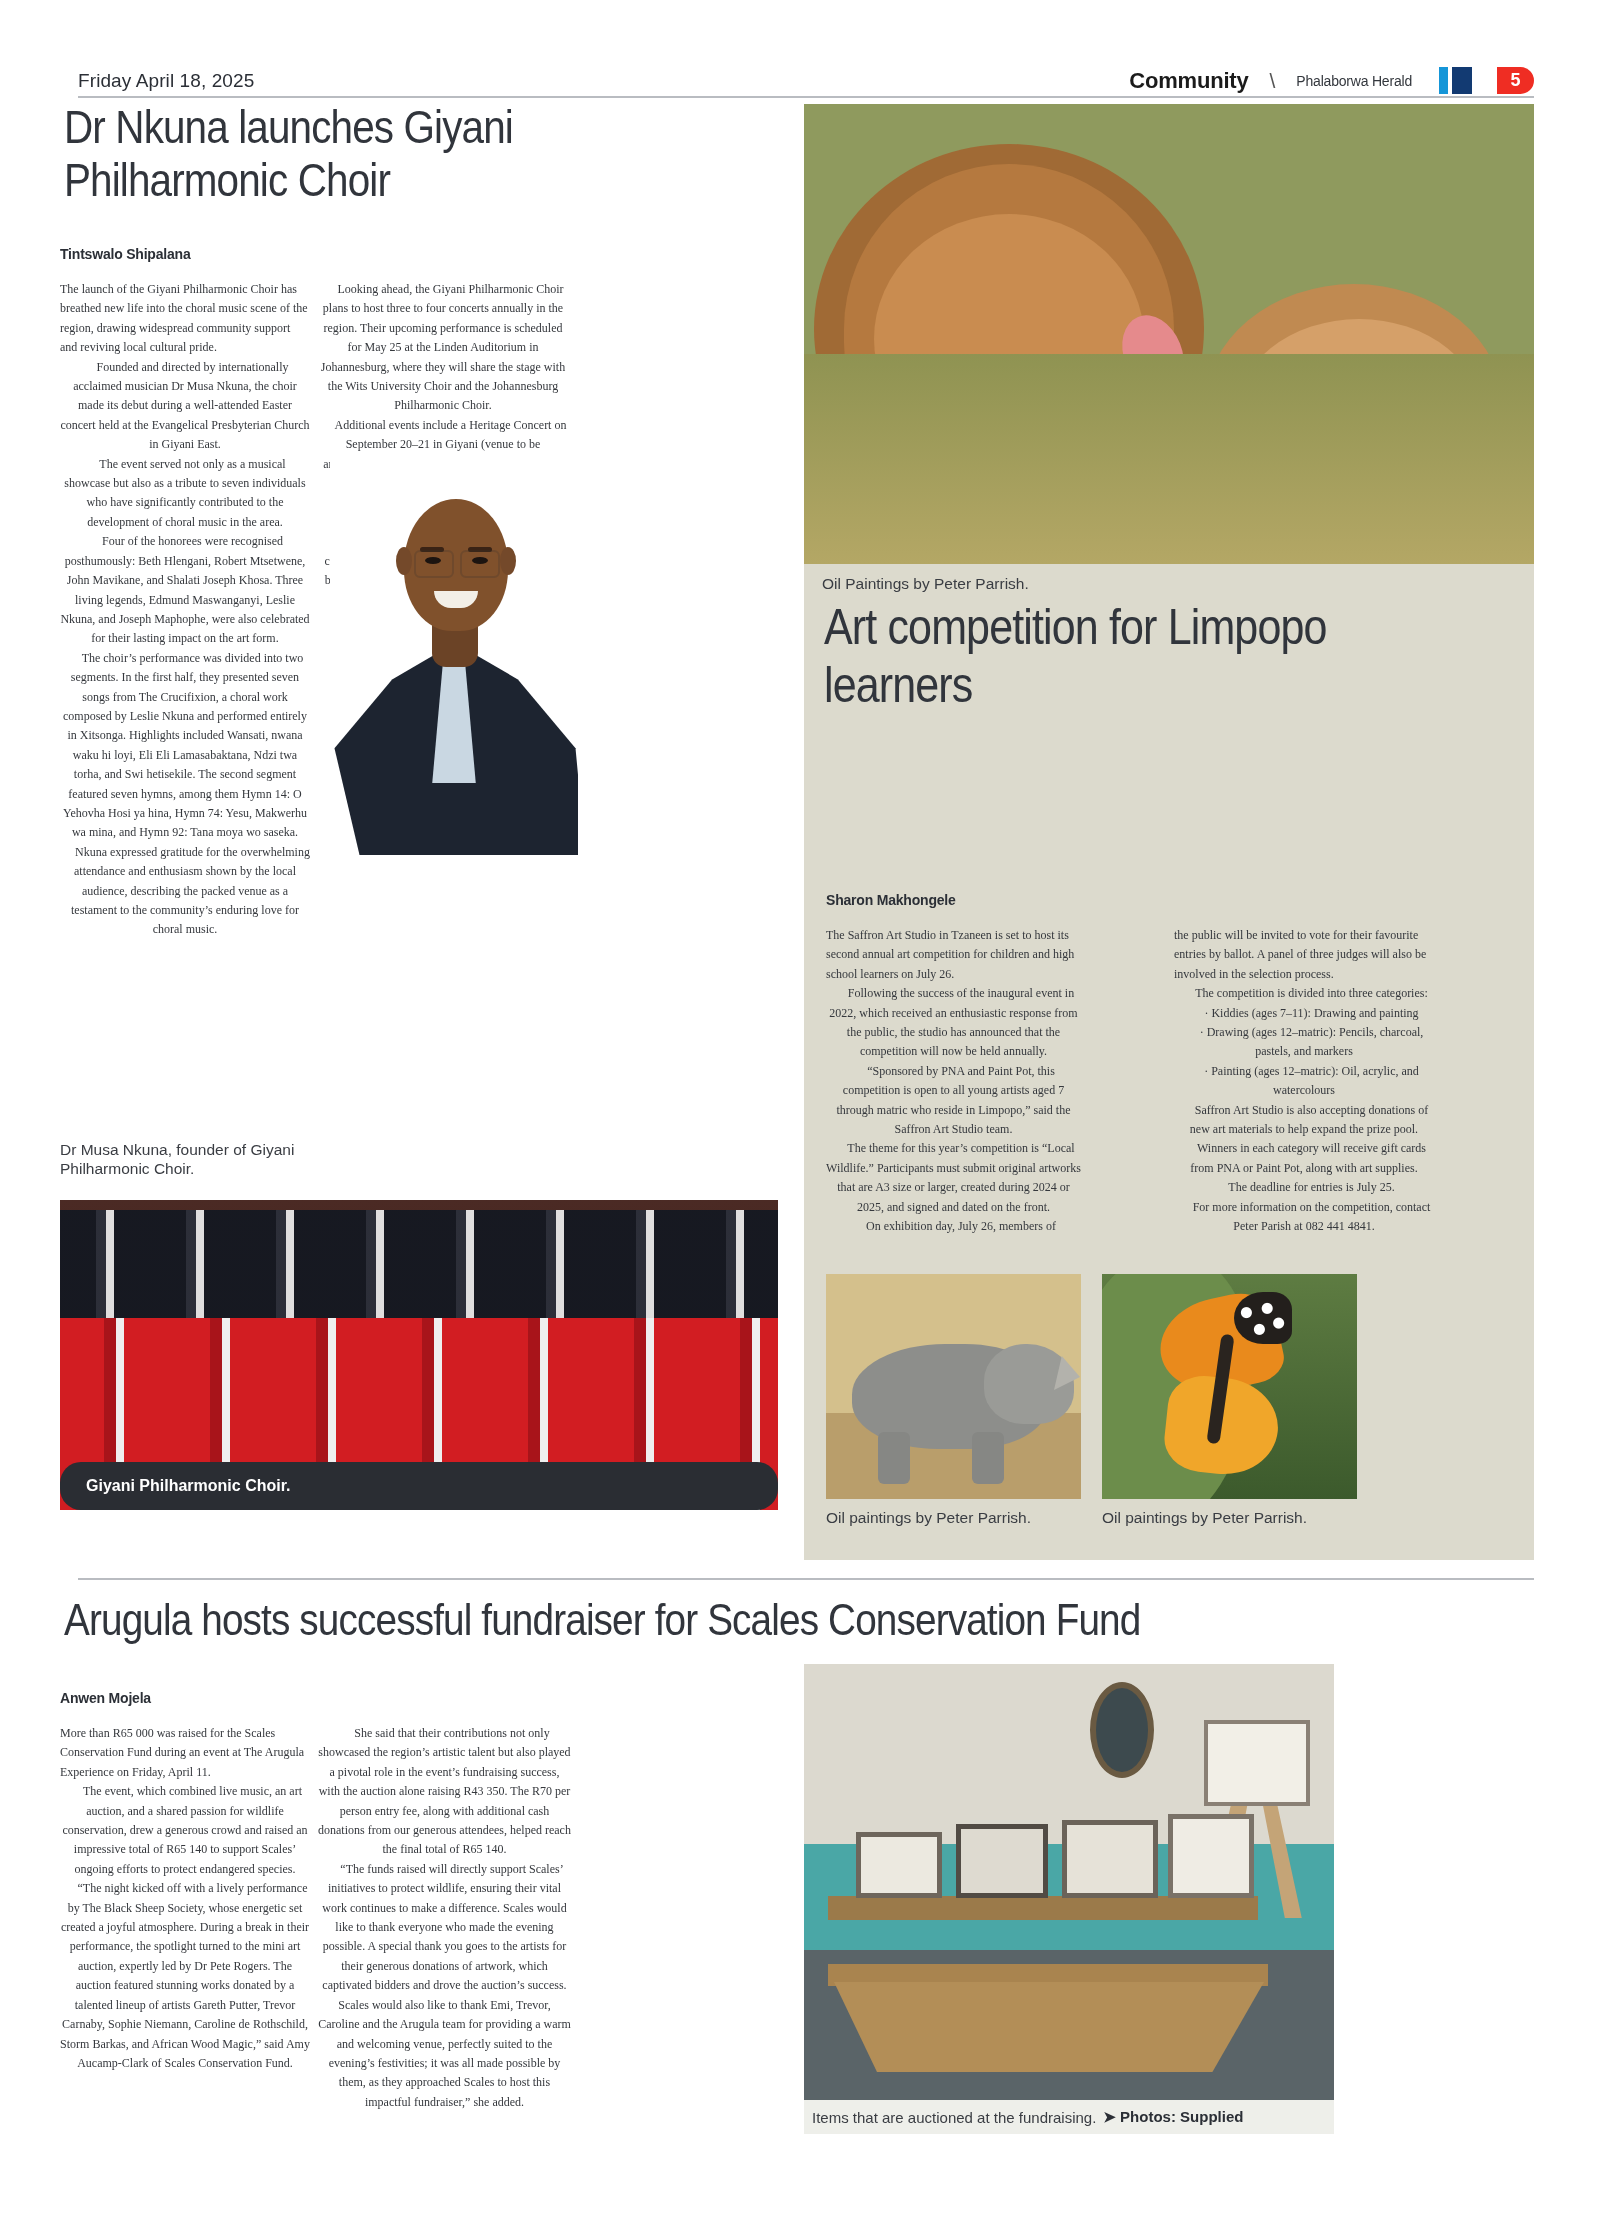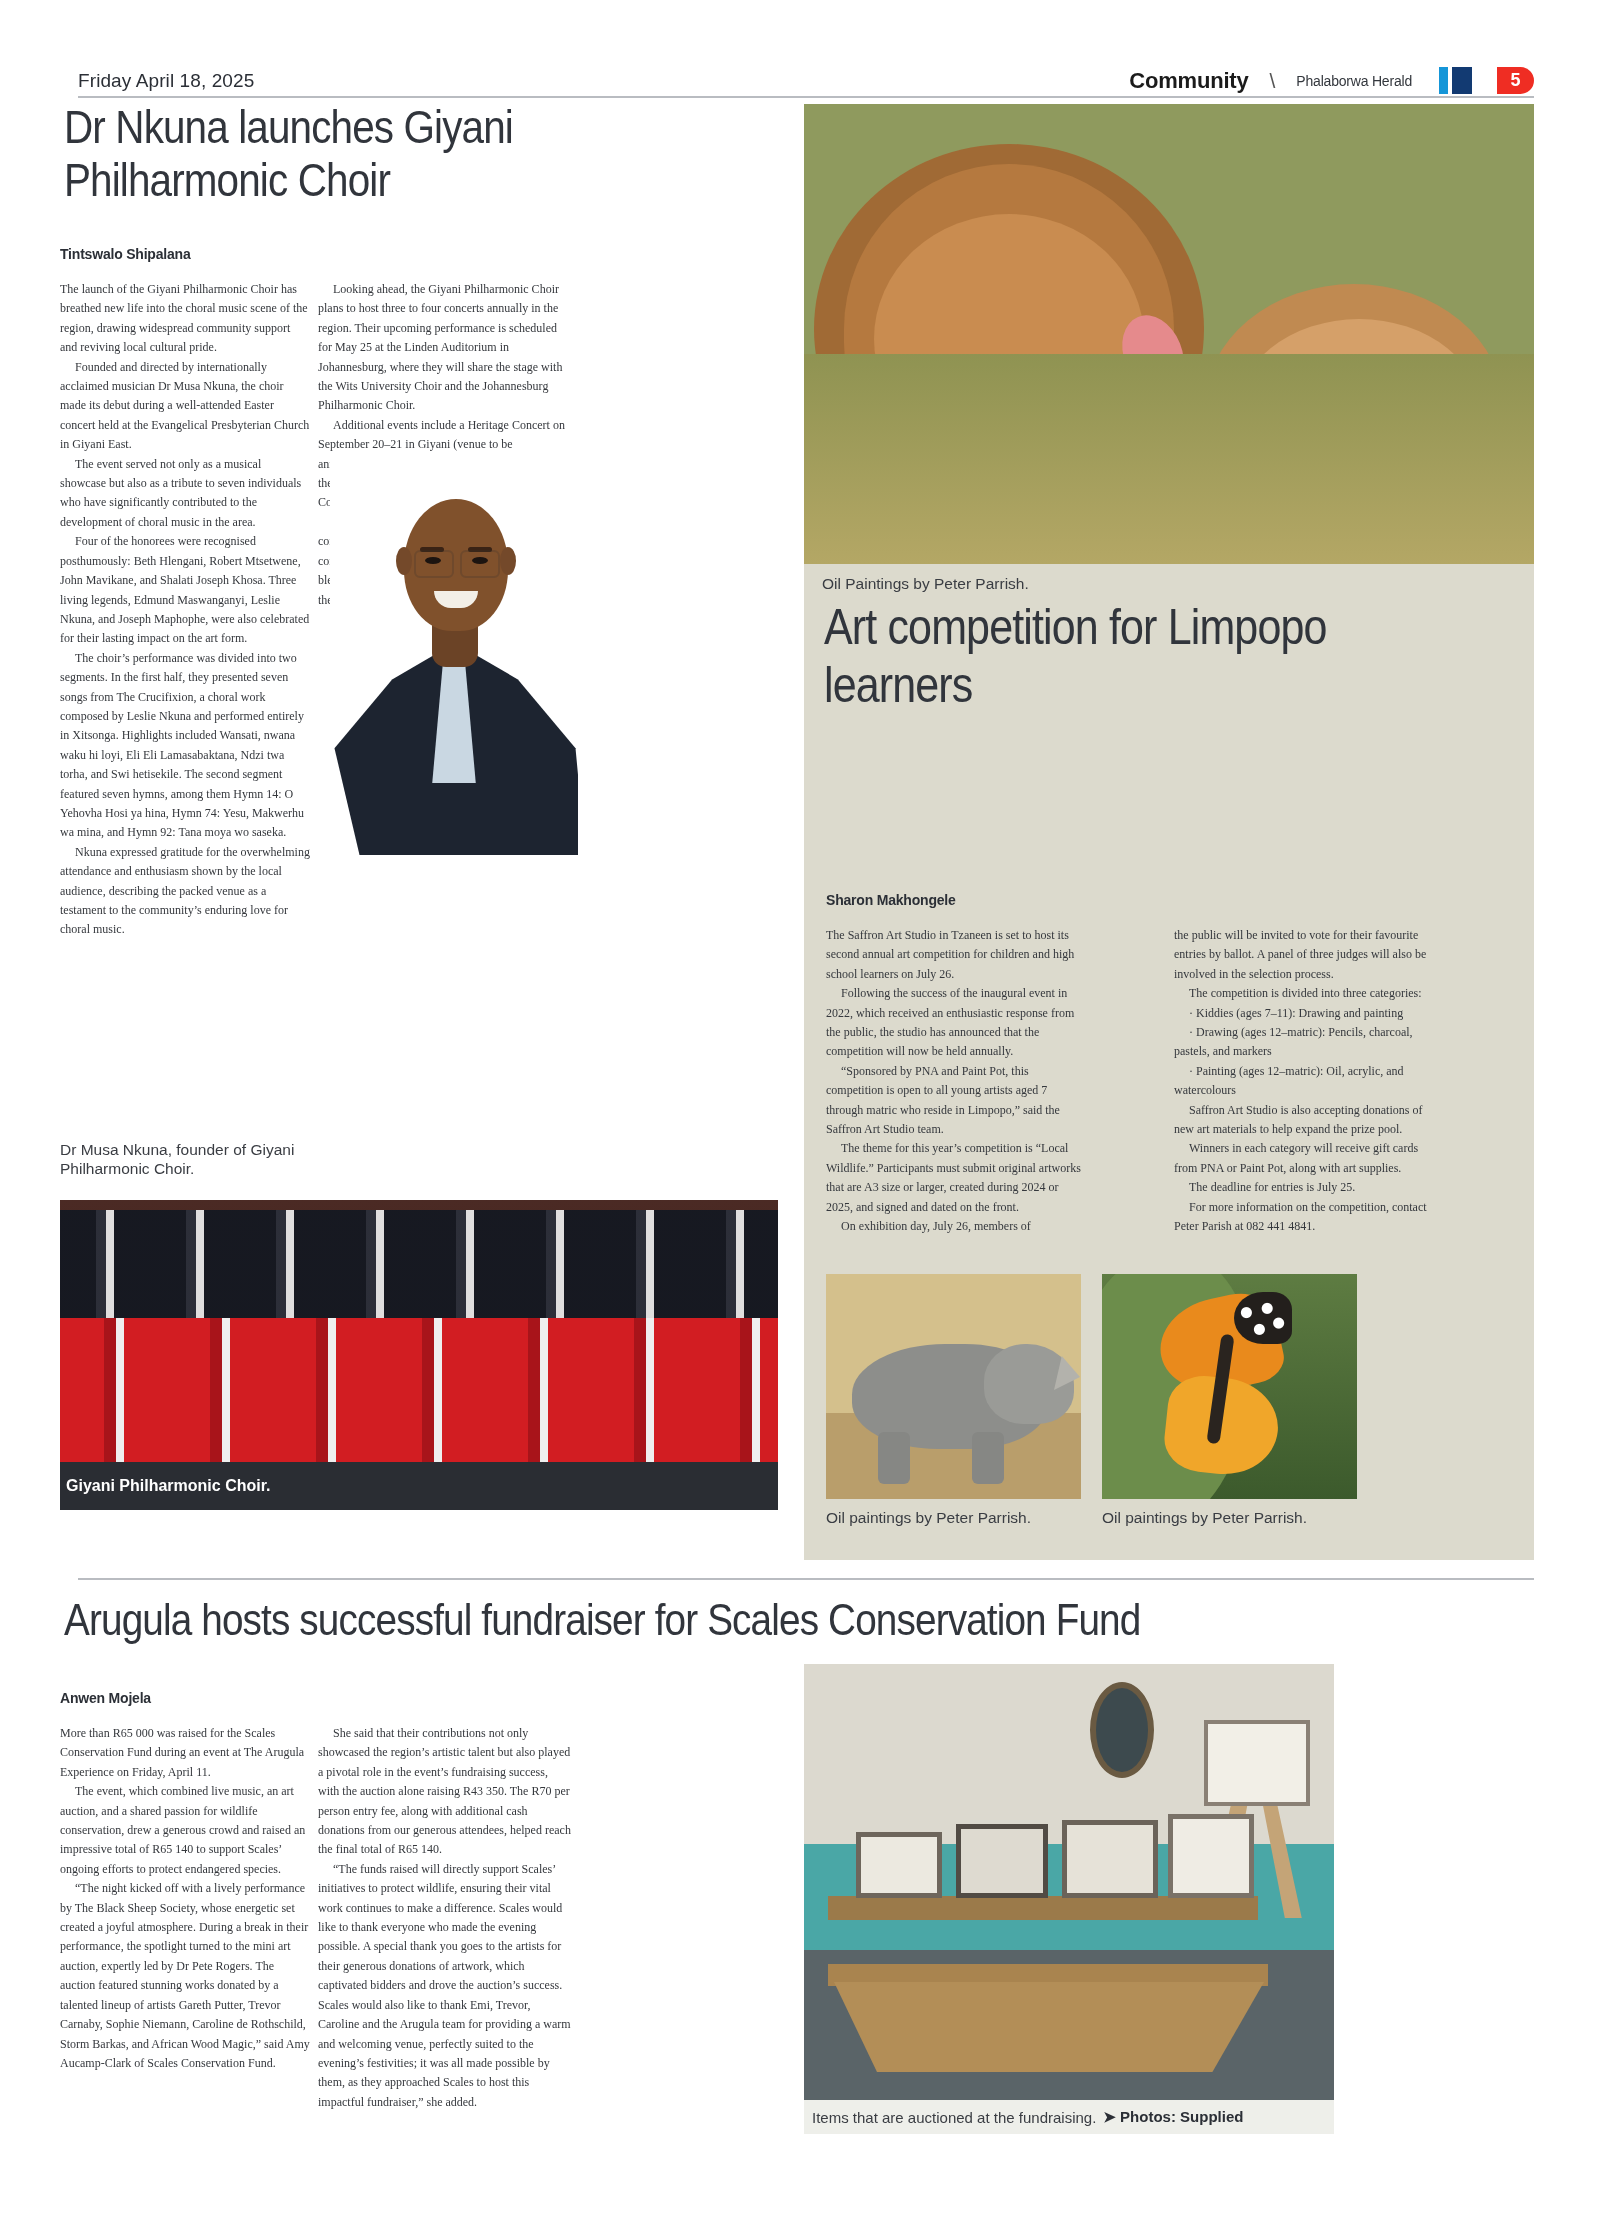--- a/index.html
+++ b/index.html
@@ -45,21 +45,21 @@
     font-family:"Liberation Sans Narrow","Liberation Sans", sans-serif;
     font-weight:400; color:#31353c; letter-spacing:-1px;
     transform: scaleX(0.86); transform-origin: left top;
   }
   .byline {
     font-family:"Liberation Sans", sans-serif; font-weight:700;
     font-size:14px; color:#2b2f36; letter-spacing:-.2px;
   }
   .body-col { font-family:"Liberation Serif", serif; font-size:12px; line-height:19.4px; color:#35383d; text-align:left; }
   .body-col p { margin:0; }
-  .body-col p.ind { text-indent:15px; }
+  .body-col p.ind { text-indent:15px;text-align:center; }
   .cap { font-family:"Liberation Sans", sans-serif; font-size:15.5px; line-height:19px; color:#3a3d43; }
 
   
   .a1-head { position:absolute; left:64px; top:100px; width:680px; font-size:47px; line-height:53px; }
   .a1-byline { position:absolute; left:60px; top:246px; }
   .a1-c1 { position:absolute; left:60px; top:280px; width:250px; }
   .a1-c2 { position:absolute; left:318px; top:280px; width:250px; }
 
   
   .nkuna-photo {
@@ -94,21 +94,21 @@
     position:absolute; left:60px; top:1200px; width:718px; height:310px; overflow:hidden;
     background:#2a1415;
   }
   .choir-photo .wall { position:absolute; inset:0; background:linear-gradient(#4b2a24,#341c19); }
   .choir-photo .backrow { position:absolute; left:0; top:10px; width:718px; height:120px;
      background:repeating-linear-gradient(90deg,#141821 0 36px,#2b2f3a 36px 46px,#e8e8e8 46px 54px,#141821 54px 90px); opacity:.95; }
   .choir-photo .frontrow { position:absolute; left:0; top:118px; width:718px; height:192px;
      background:repeating-linear-gradient(90deg,#d21d22 0 44px,#a8141a 44px 56px,#efefef 56px 64px,#d21d22 64px 106px); }
   .choir-cap-bar {
     position:absolute; left:60px; top:1462px; width:718px; height:48px;
-    background:#2a2d33; display:flex; align-items:center; padding-left:6px;
+    background:#2a2d33; display:flex; align-items:center; padding-left:26px;border-radius:21px;
   }
   .choir-cap-bar span {
     font-family:"Liberation Sans", sans-serif; font-weight:700; font-size:16px; color:#fff;
   }
 
   
   .a2-block { position:absolute; left:804px; top:104px; width:730px; height:1456px; background:#dcdacd; }
   .lion-photo { position:absolute; left:0; top:0; width:730px; height:460px; overflow:hidden;
      background:linear-gradient(#8f9a5e 0 55%, #a8a060 55% 100%); }
   .lion-photo .grass { position:absolute; left:0; bottom:0; width:730px; height:210px;

